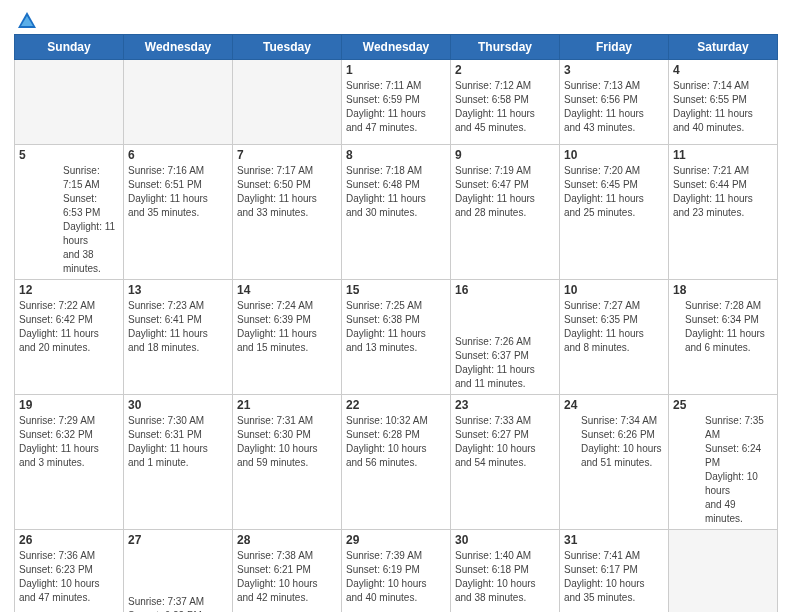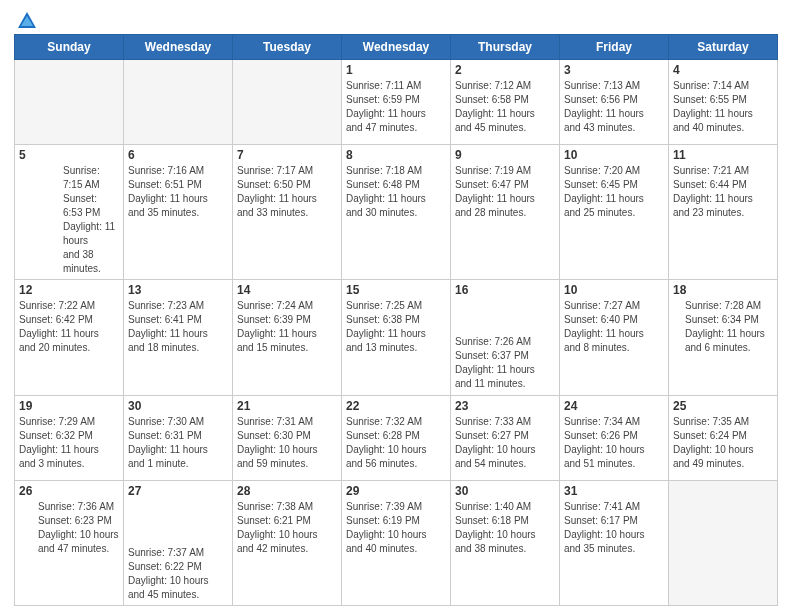--- a/index.html
+++ b/index.html
@@ -240,21 +240,21 @@
           <td>
             <span class="day-number">16</span>
             <div class="day-info" style="white-space: pre-line; margin-top: 38px;">Sunrise: 7:26 AM
 Sunset: 6:37 PM
 Daylight: 11 hours
 and 11 minutes.</div>
           </td>
           <td>
             <span class="day-number">10</span>
             <div class="day-info" style="white-space: pre-line;">Sunrise: 7:27 AM
-Sunset: 6:40 PM
+Sunset: 6:35 PM
 Daylight: 11 hours
 and 8 minutes.</div>
           </td>
           <td>
             <span class="day-number">18</span>
             <div class="day-info" style="white-space: pre-line; margin-left: 12px;">Sunrise: 7:28 AM
 Sunset: 6:34 PM
 Daylight: 11 hours
 and 6 minutes.</div>
           </td>
@@ -276,51 +276,51 @@
           </td>
           <td>
             <span class="day-number">21</span>
             <div class="day-info" style="white-space: pre-line;">Sunrise: 7:31 AM
 Sunset: 6:30 PM
 Daylight: 10 hours
 and 59 minutes.</div>
           </td>
           <td>
             <span class="day-number">22</span>
-            <div class="day-info" style="white-space: pre-line;">Sunrise: 7:32 AM
+            <div class="day-info" style="white-space: pre-line;">Sunrise: 10:32 AM
 Sunset: 6:28 PM
 Daylight: 10 hours
 and 56 minutes.</div>
           </td>
           <td>
             <span class="day-number">23</span>
             <div class="day-info" style="white-space: pre-line;">Sunrise: 7:33 AM
 Sunset: 6:27 PM
 Daylight: 10 hours
 and 54 minutes.</div>
           </td>
           <td>
             <span class="day-number">24</span>
-            <div class="day-info" style="white-space: pre-line;">Sunrise: 7:34 AM
+            <div class="day-info" style="white-space: pre-line; margin-left: 17px;">Sunrise: 7:34 AM
 Sunset: 6:26 PM
 Daylight: 10 hours
 and 51 minutes.</div>
           </td>
           <td>
             <span class="day-number">25</span>
-            <div class="day-info" style="white-space: pre-line;">Sunrise: 7:35 AM
+            <div class="day-info" style="white-space: pre-line; margin-left: 32px;">Sunrise: 7:35 AM
 Sunset: 6:24 PM
 Daylight: 10 hours
 and 49 minutes.</div>
           </td>
         </tr>
         <tr>
           <td>
             <span class="day-number">26</span>
-            <div class="day-info" style="white-space: pre-line; margin-left: 19px;">Sunrise: 7:36 AM
+            <div class="day-info" style="white-space: pre-line;">Sunrise: 7:36 AM
 Sunset: 6:23 PM
 Daylight: 10 hours
 and 47 minutes.</div>
           </td>
           <td>
             <span class="day-number">27</span>
             <div class="day-info" style="white-space: pre-line; margin-top: 48px;">Sunrise: 7:37 AM
 Sunset: 6:22 PM
 Daylight: 10 hours
 and 45 minutes.</div>

